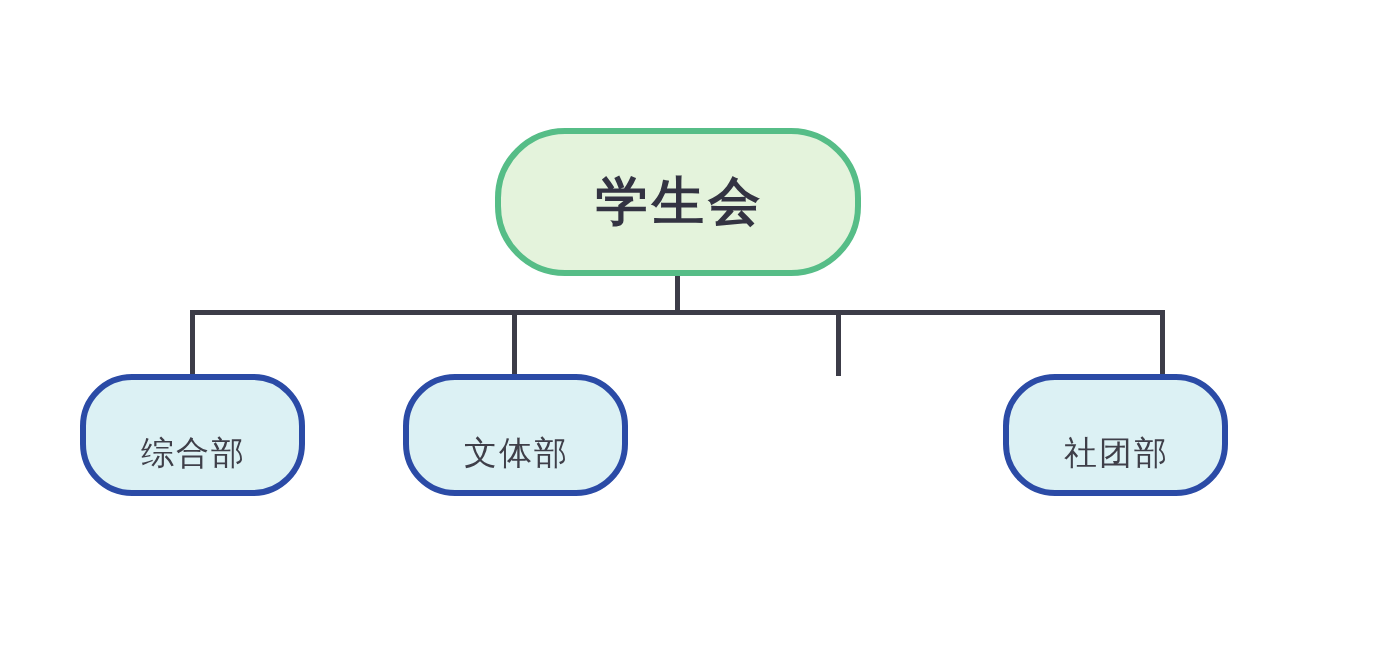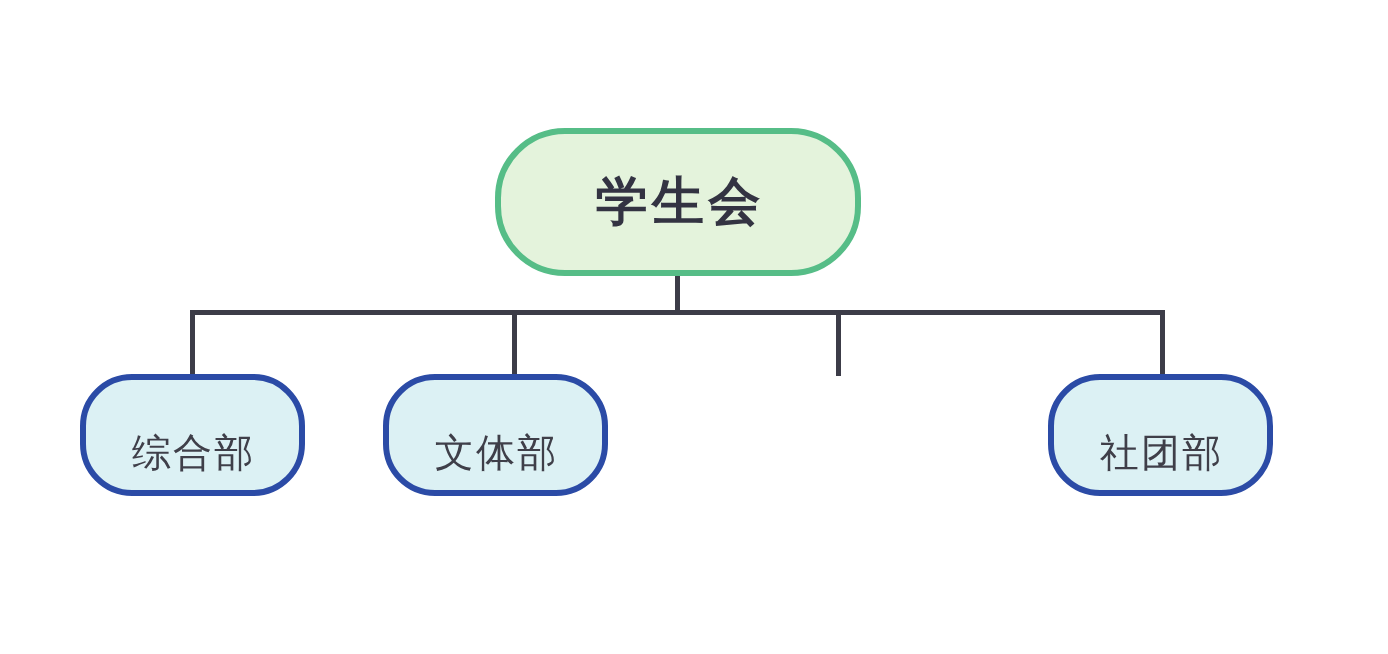--- a/index.html
+++ b/index.html
@@ -44,30 +44,30 @@
   }
   .node-child{
     top:374px;width:225px;height:122px;
     background:var(--child-fill);
     border:6px solid var(--child-border);
     border-radius:52px;
   }
   .node-child .label{
     font-family:"Liberation Sans", sans-serif;
     font-weight:400;
-    font-size:39px;
+    font-size:33px;
     letter-spacing:0.06em;
     color:var(--child-text);
     transform:translateX(0.03em);
     margin-top:36px;
   }
   .node-child-1{left:80px;}
-  .node-child-2{left:383px;}
+  .node-child-2{left:403px;}
   .node-child-3{left:726px;}
-  .node-child-4{left:1048px;}
+  .node-child-4{left:1003px;}
   .connector{
     position:absolute;
     background:var(--connector);
   }
   .conn-root-v{left:675px;top:247px;width:5px;height:65px;}
   .conn-h{left:190px;top:310px;width:975px;height:5px;}
   .conn-drop{top:312px;width:5px;height:64px;}
   .conn-drop-1{left:190px;}
   .conn-drop-2{left:512px;}
   .conn-drop-3{left:836px;}

